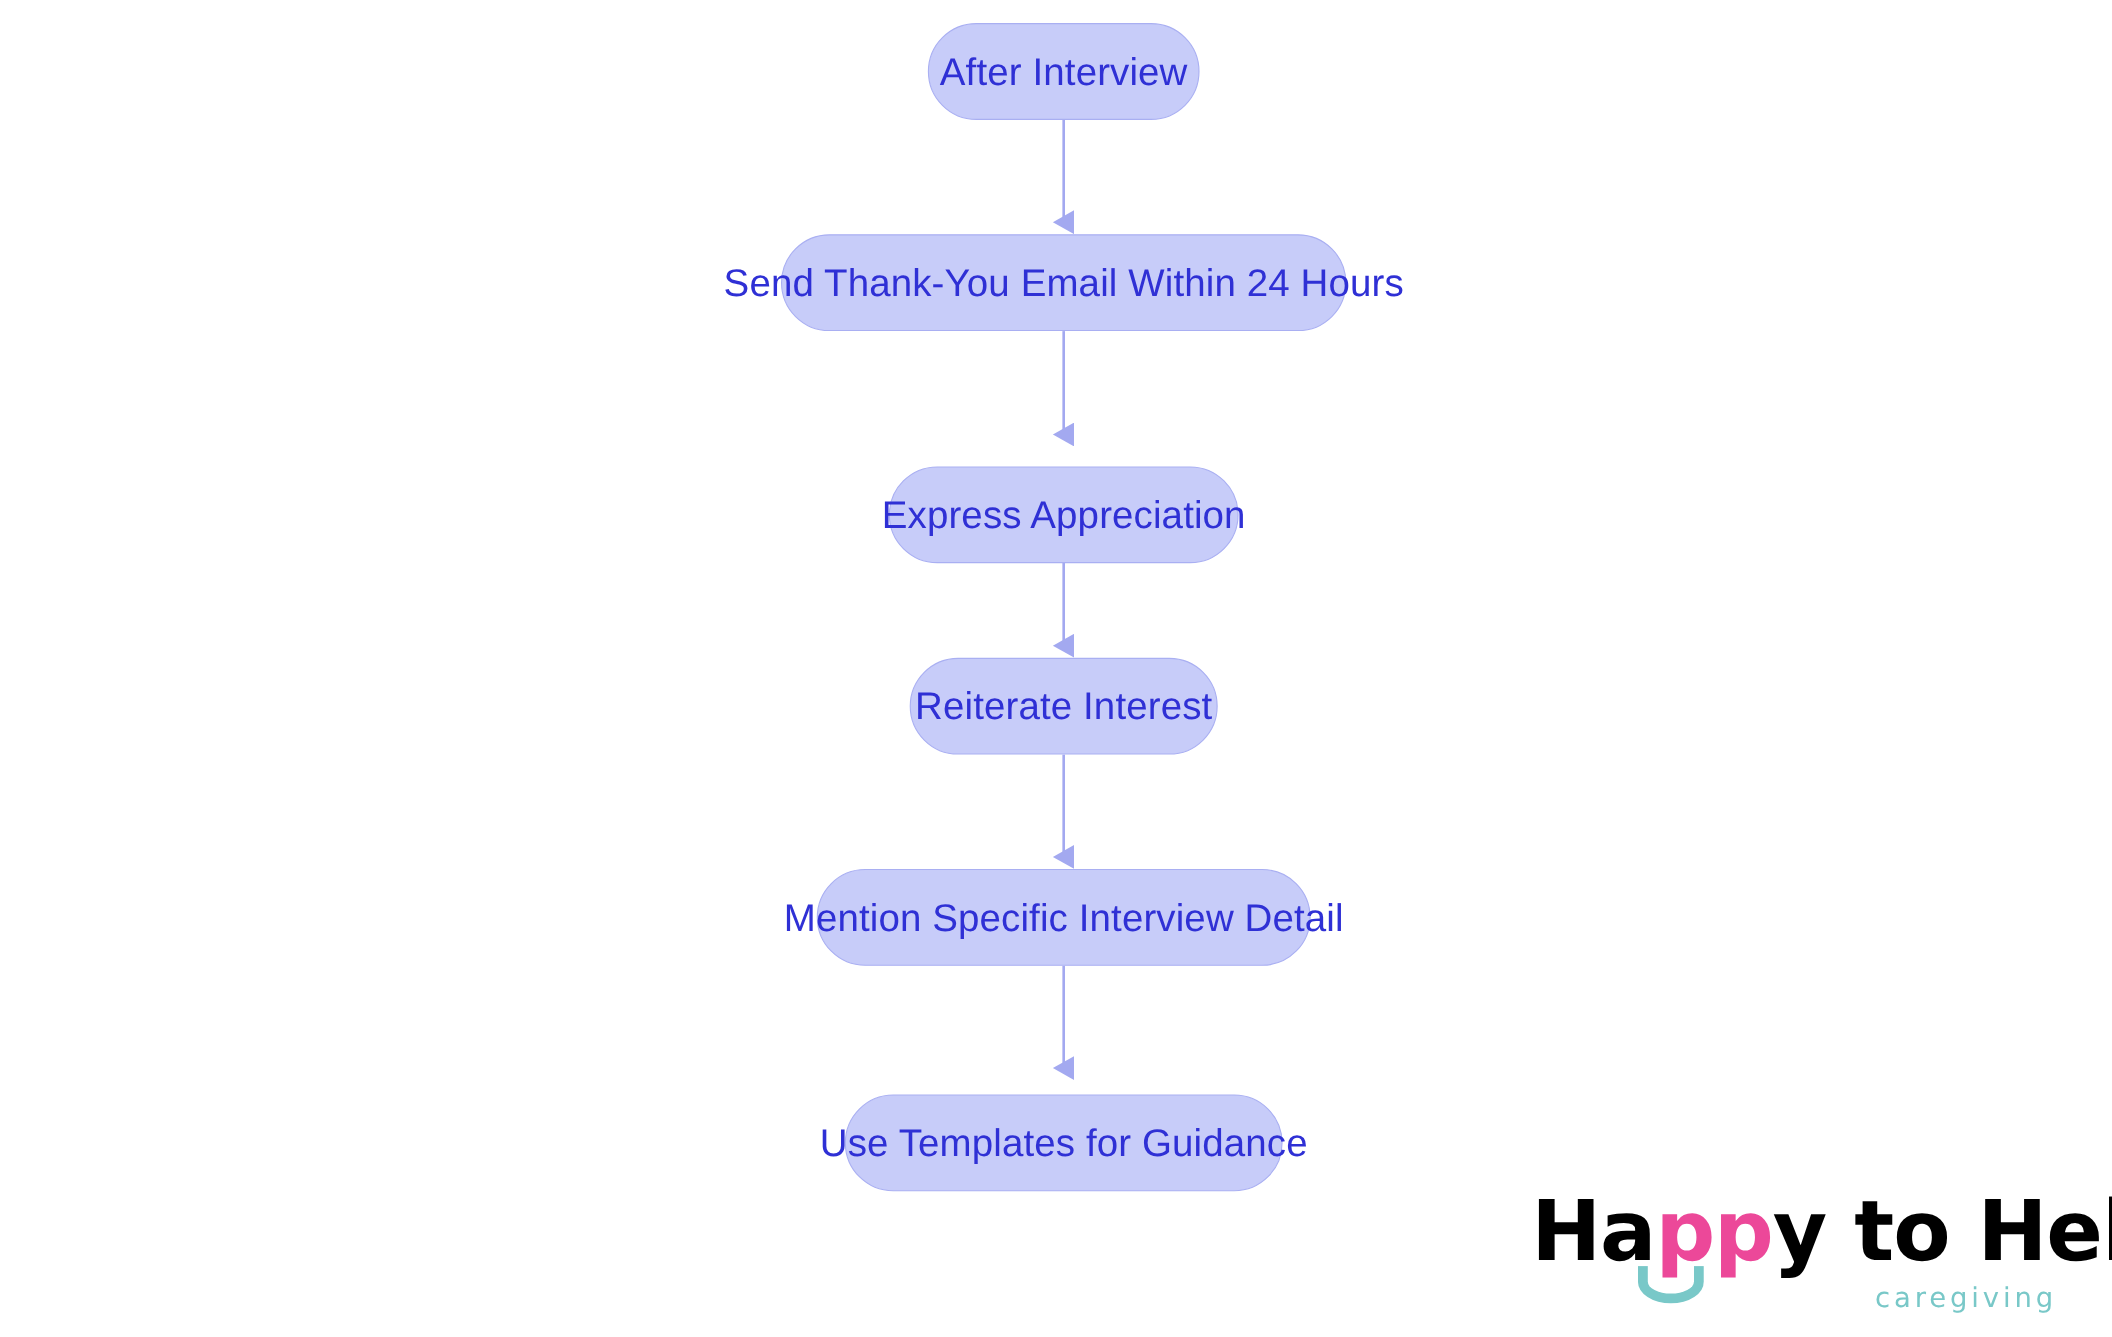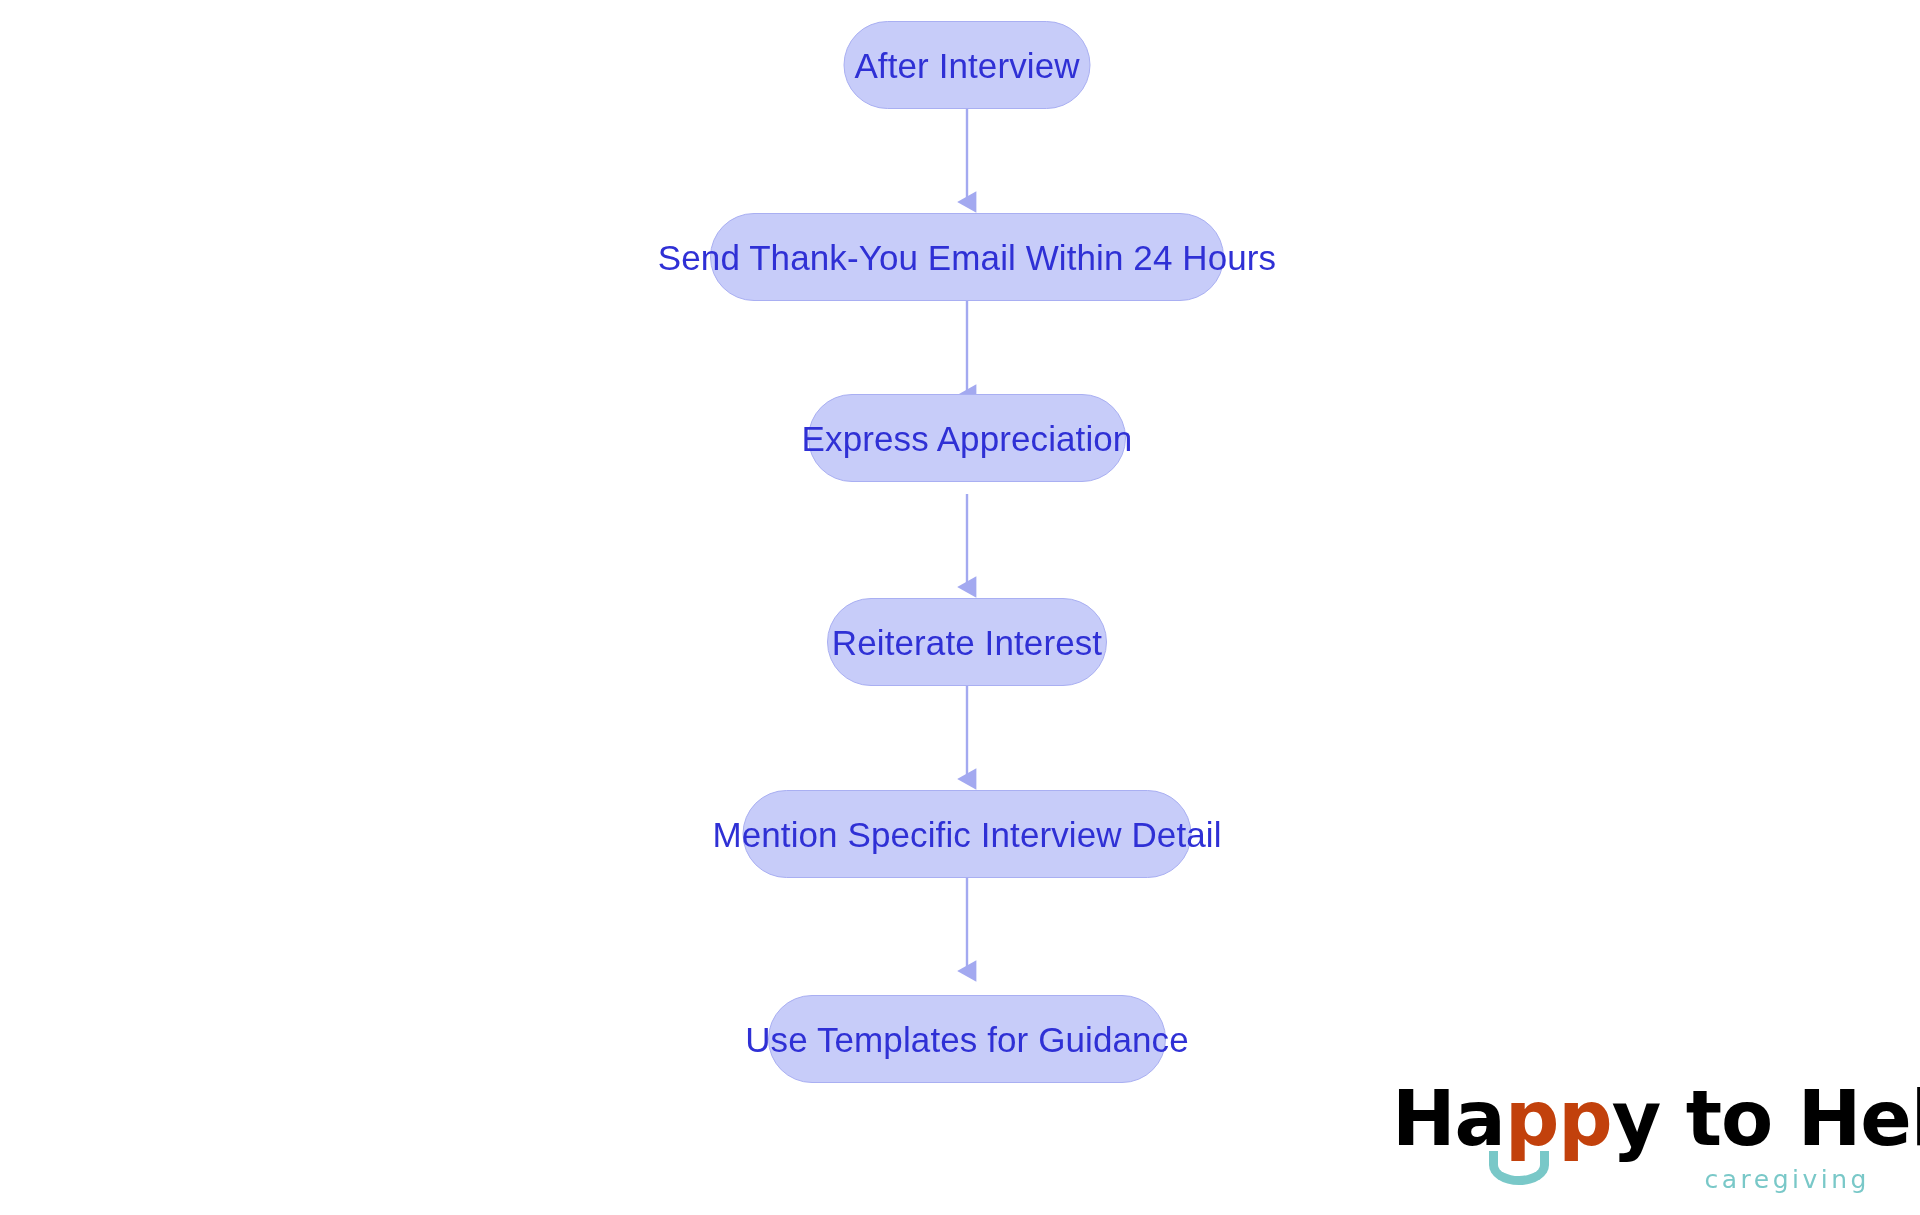--- a/index.html
+++ b/index.html
@@ -71,21 +71,21 @@
     width: 500px;
     text-align: left;
     font-family: "DejaVu Sans", sans-serif;
     font-size: 76px;
     font-weight: bold;
     letter-spacing: -1px;
     line-height: 1;
     white-space: nowrap;
   }
   .logo-coral { color: #000000; }
-  .logo-teal  { color: #c2410c; }
+  .logo-teal  { color: #ec4899; }
 
   .logo-smile {
     position: absolute;
     left: 97px;
     top: 70px;
     width: 60px;
     height: 34px;
     border: 9px solid #79c8c8;
     border-top: none;
     border-bottom-left-radius: 60px 40px;
@@ -127,21 +127,21 @@
   </svg>
 
   <div class="node" style="left:967px; top:21px; width:247px;">
     <span class="node-label">After Interview</span>
   </div>
 
   <div class="node" style="left:967px; top:213px; width:514px;align-items:center;">
     <span class="node-label">Send Thank-You Email Within 24 Hours</span>
   </div>
 
-  <div class="node" style="left:967px; top:394px; width:318px;text-align:center;">
+  <div class="node" style="left:967px; top:424px; width:318px;text-align:center;">
     <span class="node-label">Express Appreciation</span>
   </div>
 
   <div class="node" style="left:967px; top:598px; width:280px;">
     <span class="node-label">Reiterate Interest</span>
   </div>
 
   <div class="node" style="left:967px; top:790px; width:449px;">
     <span class="node-label">Mention Specific Interview Detail</span>
   </div>

